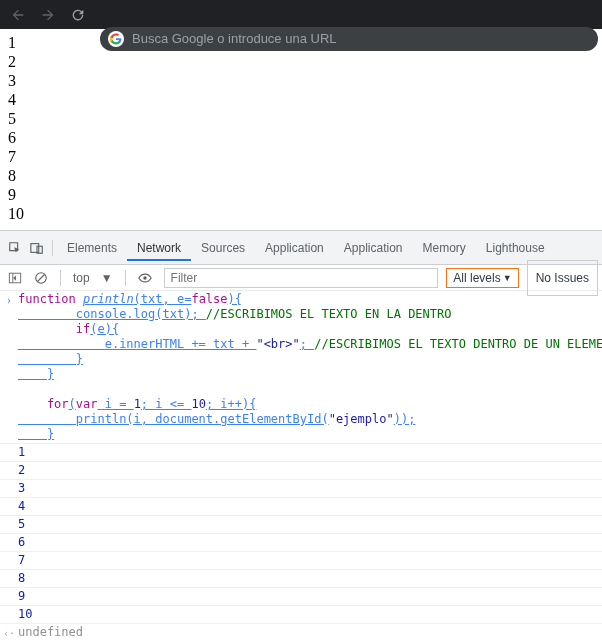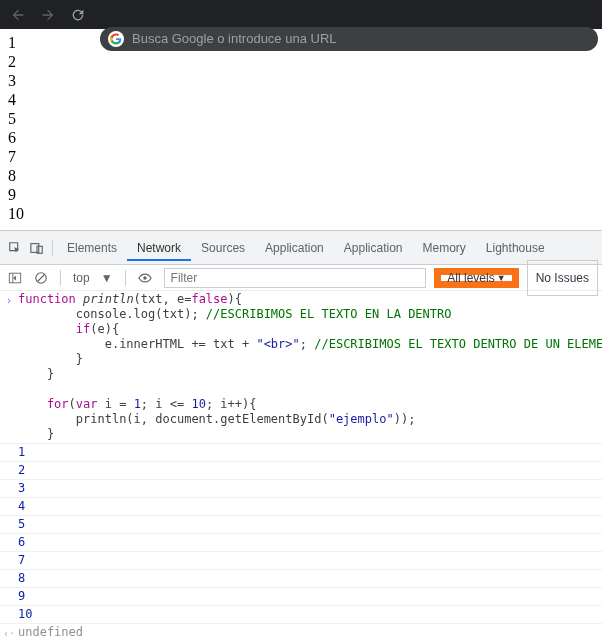--- a/index.html
+++ b/index.html
@@ -21,36 +21,36 @@
   .dt-tab-icon svg { width: 14px; height: 14px; }
   .dt-sep { width: 1px; height: 16px; background: #cacdd1; margin: 0 4px; }
   .dt-tab { padding: 0 10px; height: 26px; line-height: 26px; color: #5f6368; cursor: pointer; font-size: 12px; }
   .dt-tab.active { color: #333; border-bottom: 2px solid #1a73e8; }
   
   .dt-toolbar { height: 26px; background: #fff; border-bottom: 1px solid #e8eaed; display: flex; align-items: center; padding: 0 4px; gap: 4px; }
   .dt-tool-btn { width: 22px; height: 22px; display: flex; align-items: center; justify-content: center; color: #5f6368; cursor: pointer; }
   .dt-tool-btn svg { width: 14px; height: 14px; }
   .dt-context { display: flex; align-items: flex-start; gap: 11px; color: #5f6368; font-size: 12px; padding: 0 4px; cursor: pointer; }
   .dt-filter { flex: 1; border: 1px solid #cacdd1; height: 20px; padding: 0 6px; font-size: 12px; color: #5f6368; outline: none; margin: 0 4px; }
-  .dt-levels { display: flex; align-items: center; gap: 2px; color: #303942; font-size: 12px; padding: 0 6px; border: 7px solid #f97316; height: 20px; cursor: pointer; }
+  .dt-levels { display: flex; align-items: center; gap: 2px; color: #303942; font-size: 12px; padding: 0 6px; border: 1px solid #f97316; height: 20px; cursor: pointer; }
   .dt-noissues { display: flex; align-items: center; color: #303942; font-size: 12px; padding: 0 8px; border: 1px solid #cacdd1; height: 36px; cursor: pointer; margin-left: 4px; }
   
   .console-body { font-family: Consolas, Menlo, monospace; font-size: 12px; line-height: 15px; }
   .console-row { display: flex; border-bottom: 1px solid #f0f0f0; padding: 1px 0; }
   .console-gutter { width: 18px; flex-shrink: 0; text-align: center; color: #bbb; font-size: 10px; padding-top: 1px; }
   .console-content { flex: 1; padding-right: 4px; white-space: pre; overflow: hidden; }
   .console-input .console-gutter { color: #367cf1; }
   .console-result .console-gutter { color: #aaa; }
   .console-output { color: #0d22aa; }
   .console-undef { color: #919191; }
   .cursor-line { display: inline-block; width: 1px; height: 12px; background: #333; vertical-align: middle; margin-left: 2px; }
   
   .kw { color: #aa0d91; }
   .fn { font-style: italic; }
-  .txt { color: #404040; }
+  .txt { color: #3b82f6; text-decoration: underline; }
   .cm { color: #007400; }
   .str { color: #1a1aa6; }
   .num { color: #1a1aa6; }
 </style>
 </head>
 <body>
 
 <div class="browser-bar">
   <div class="nav-btn disabled">
     <svg viewBox="0 0 24 24">

